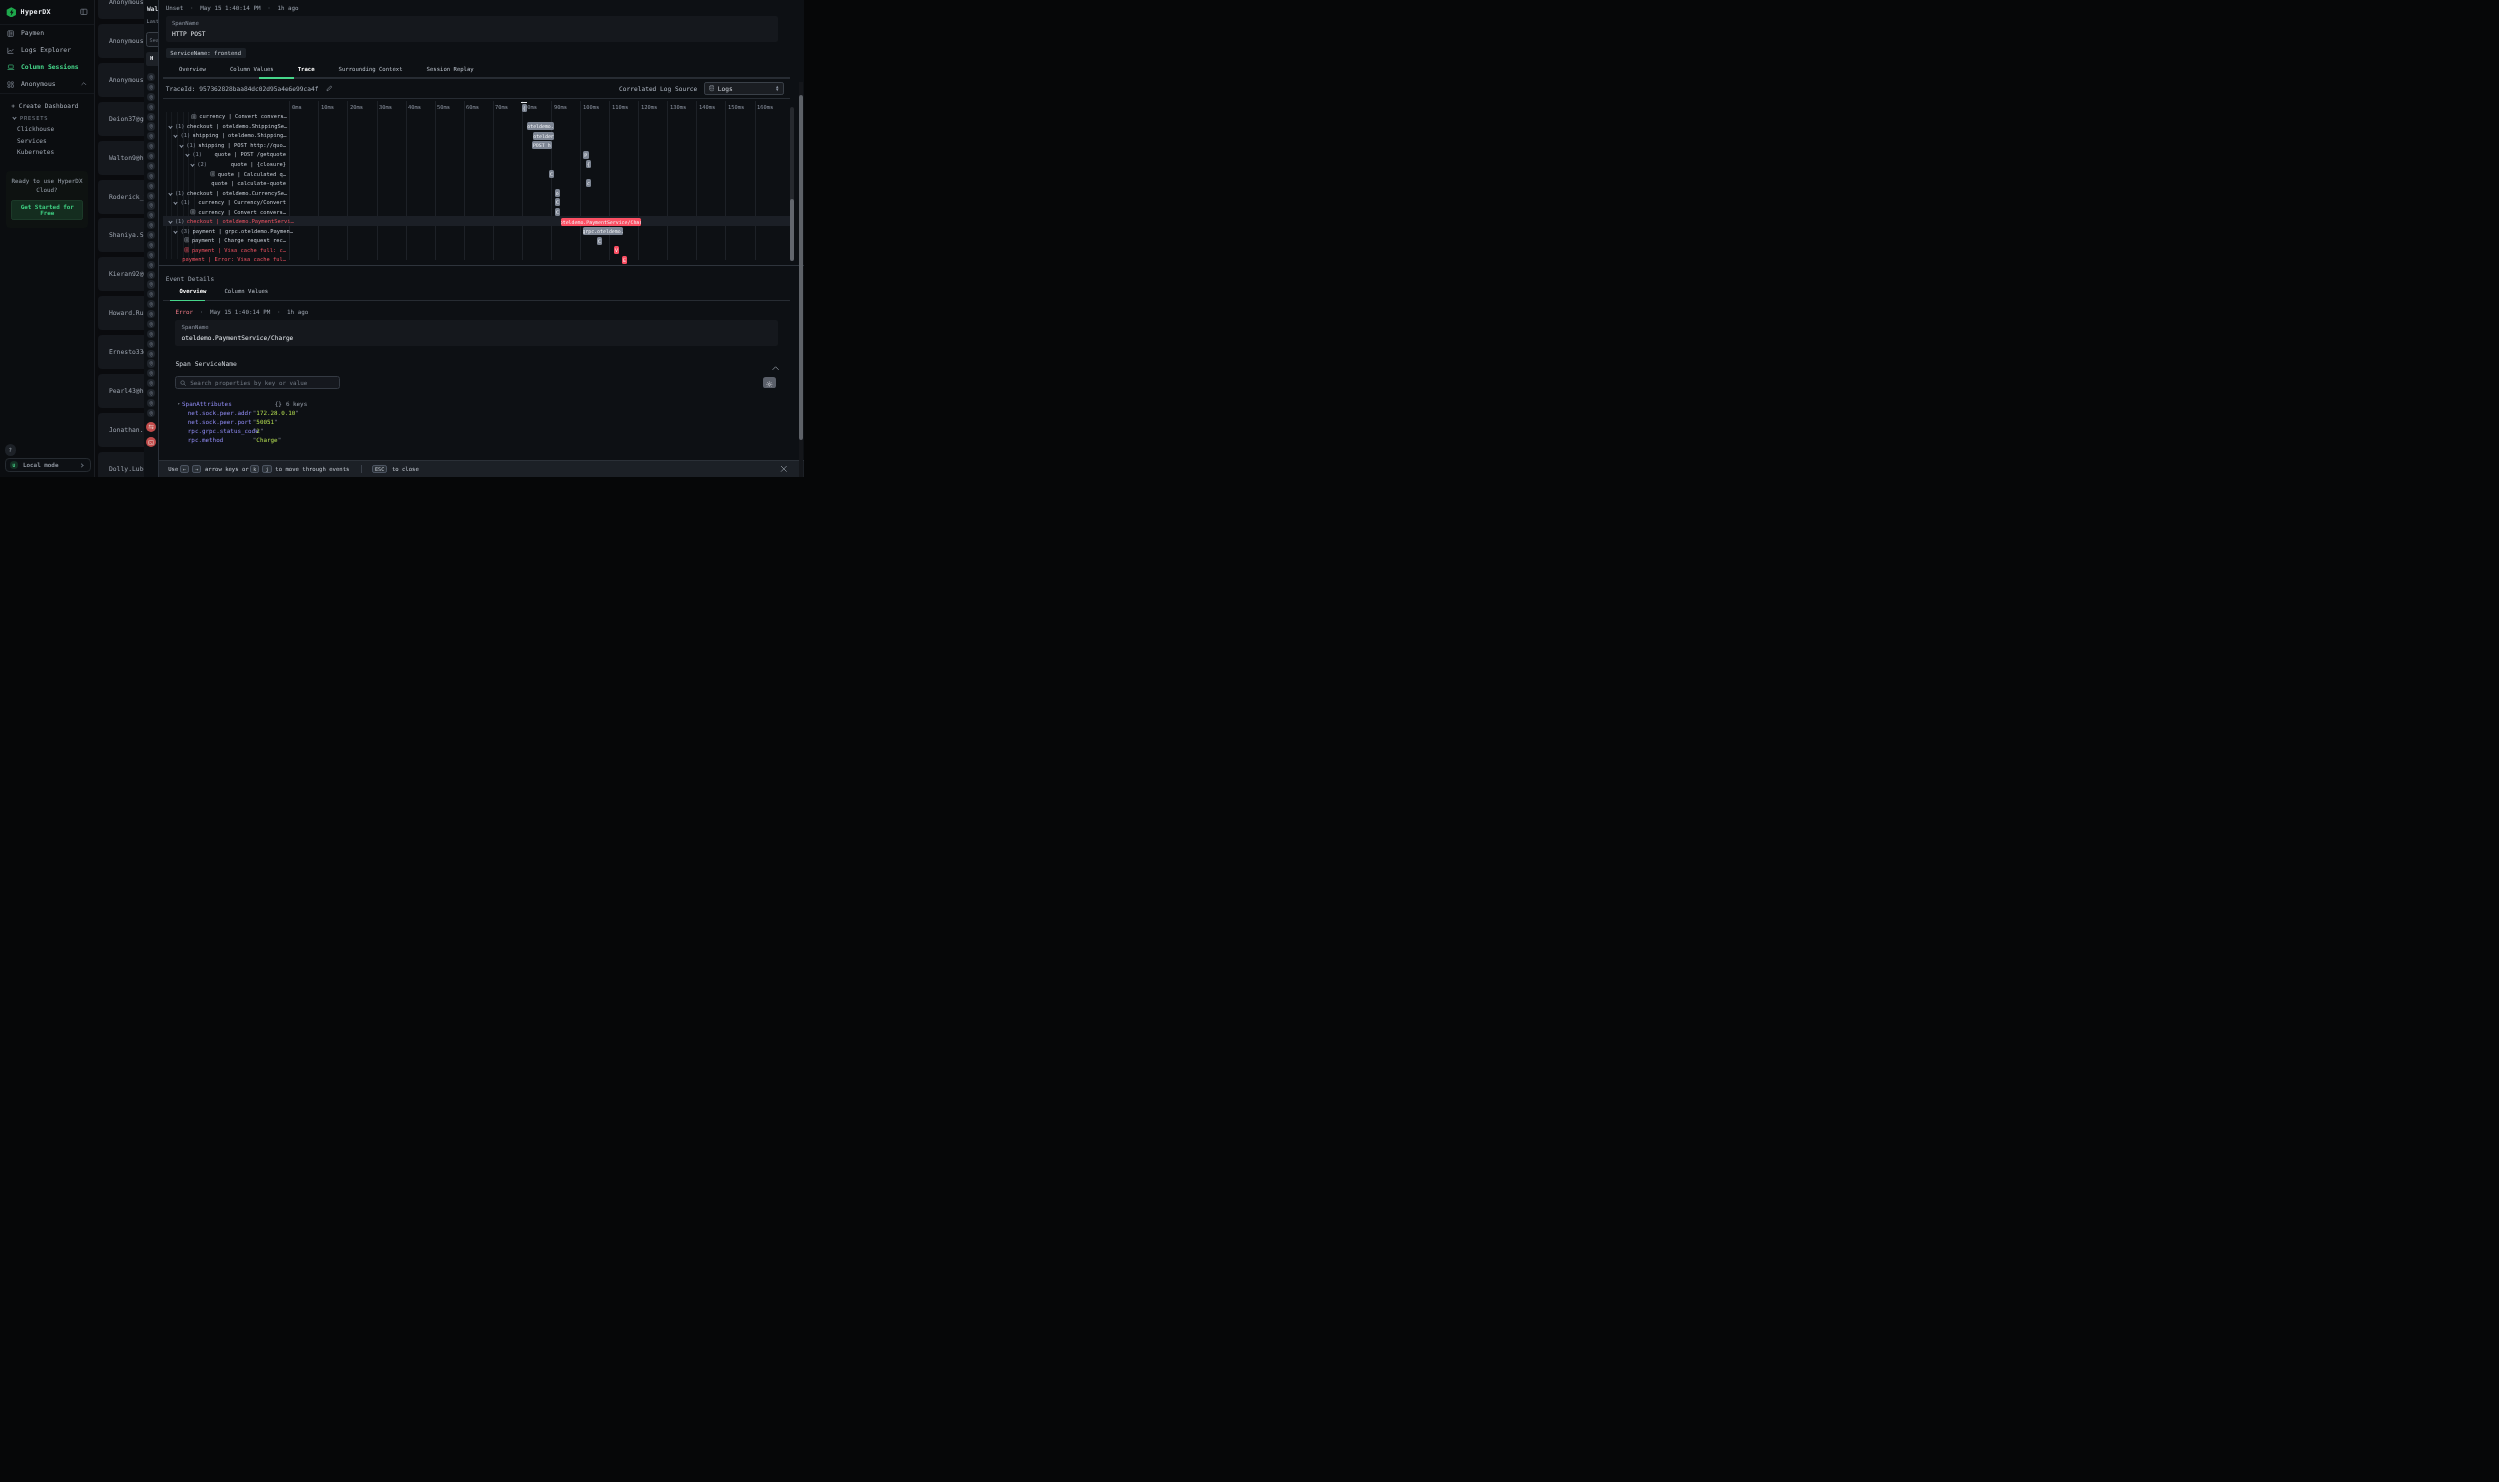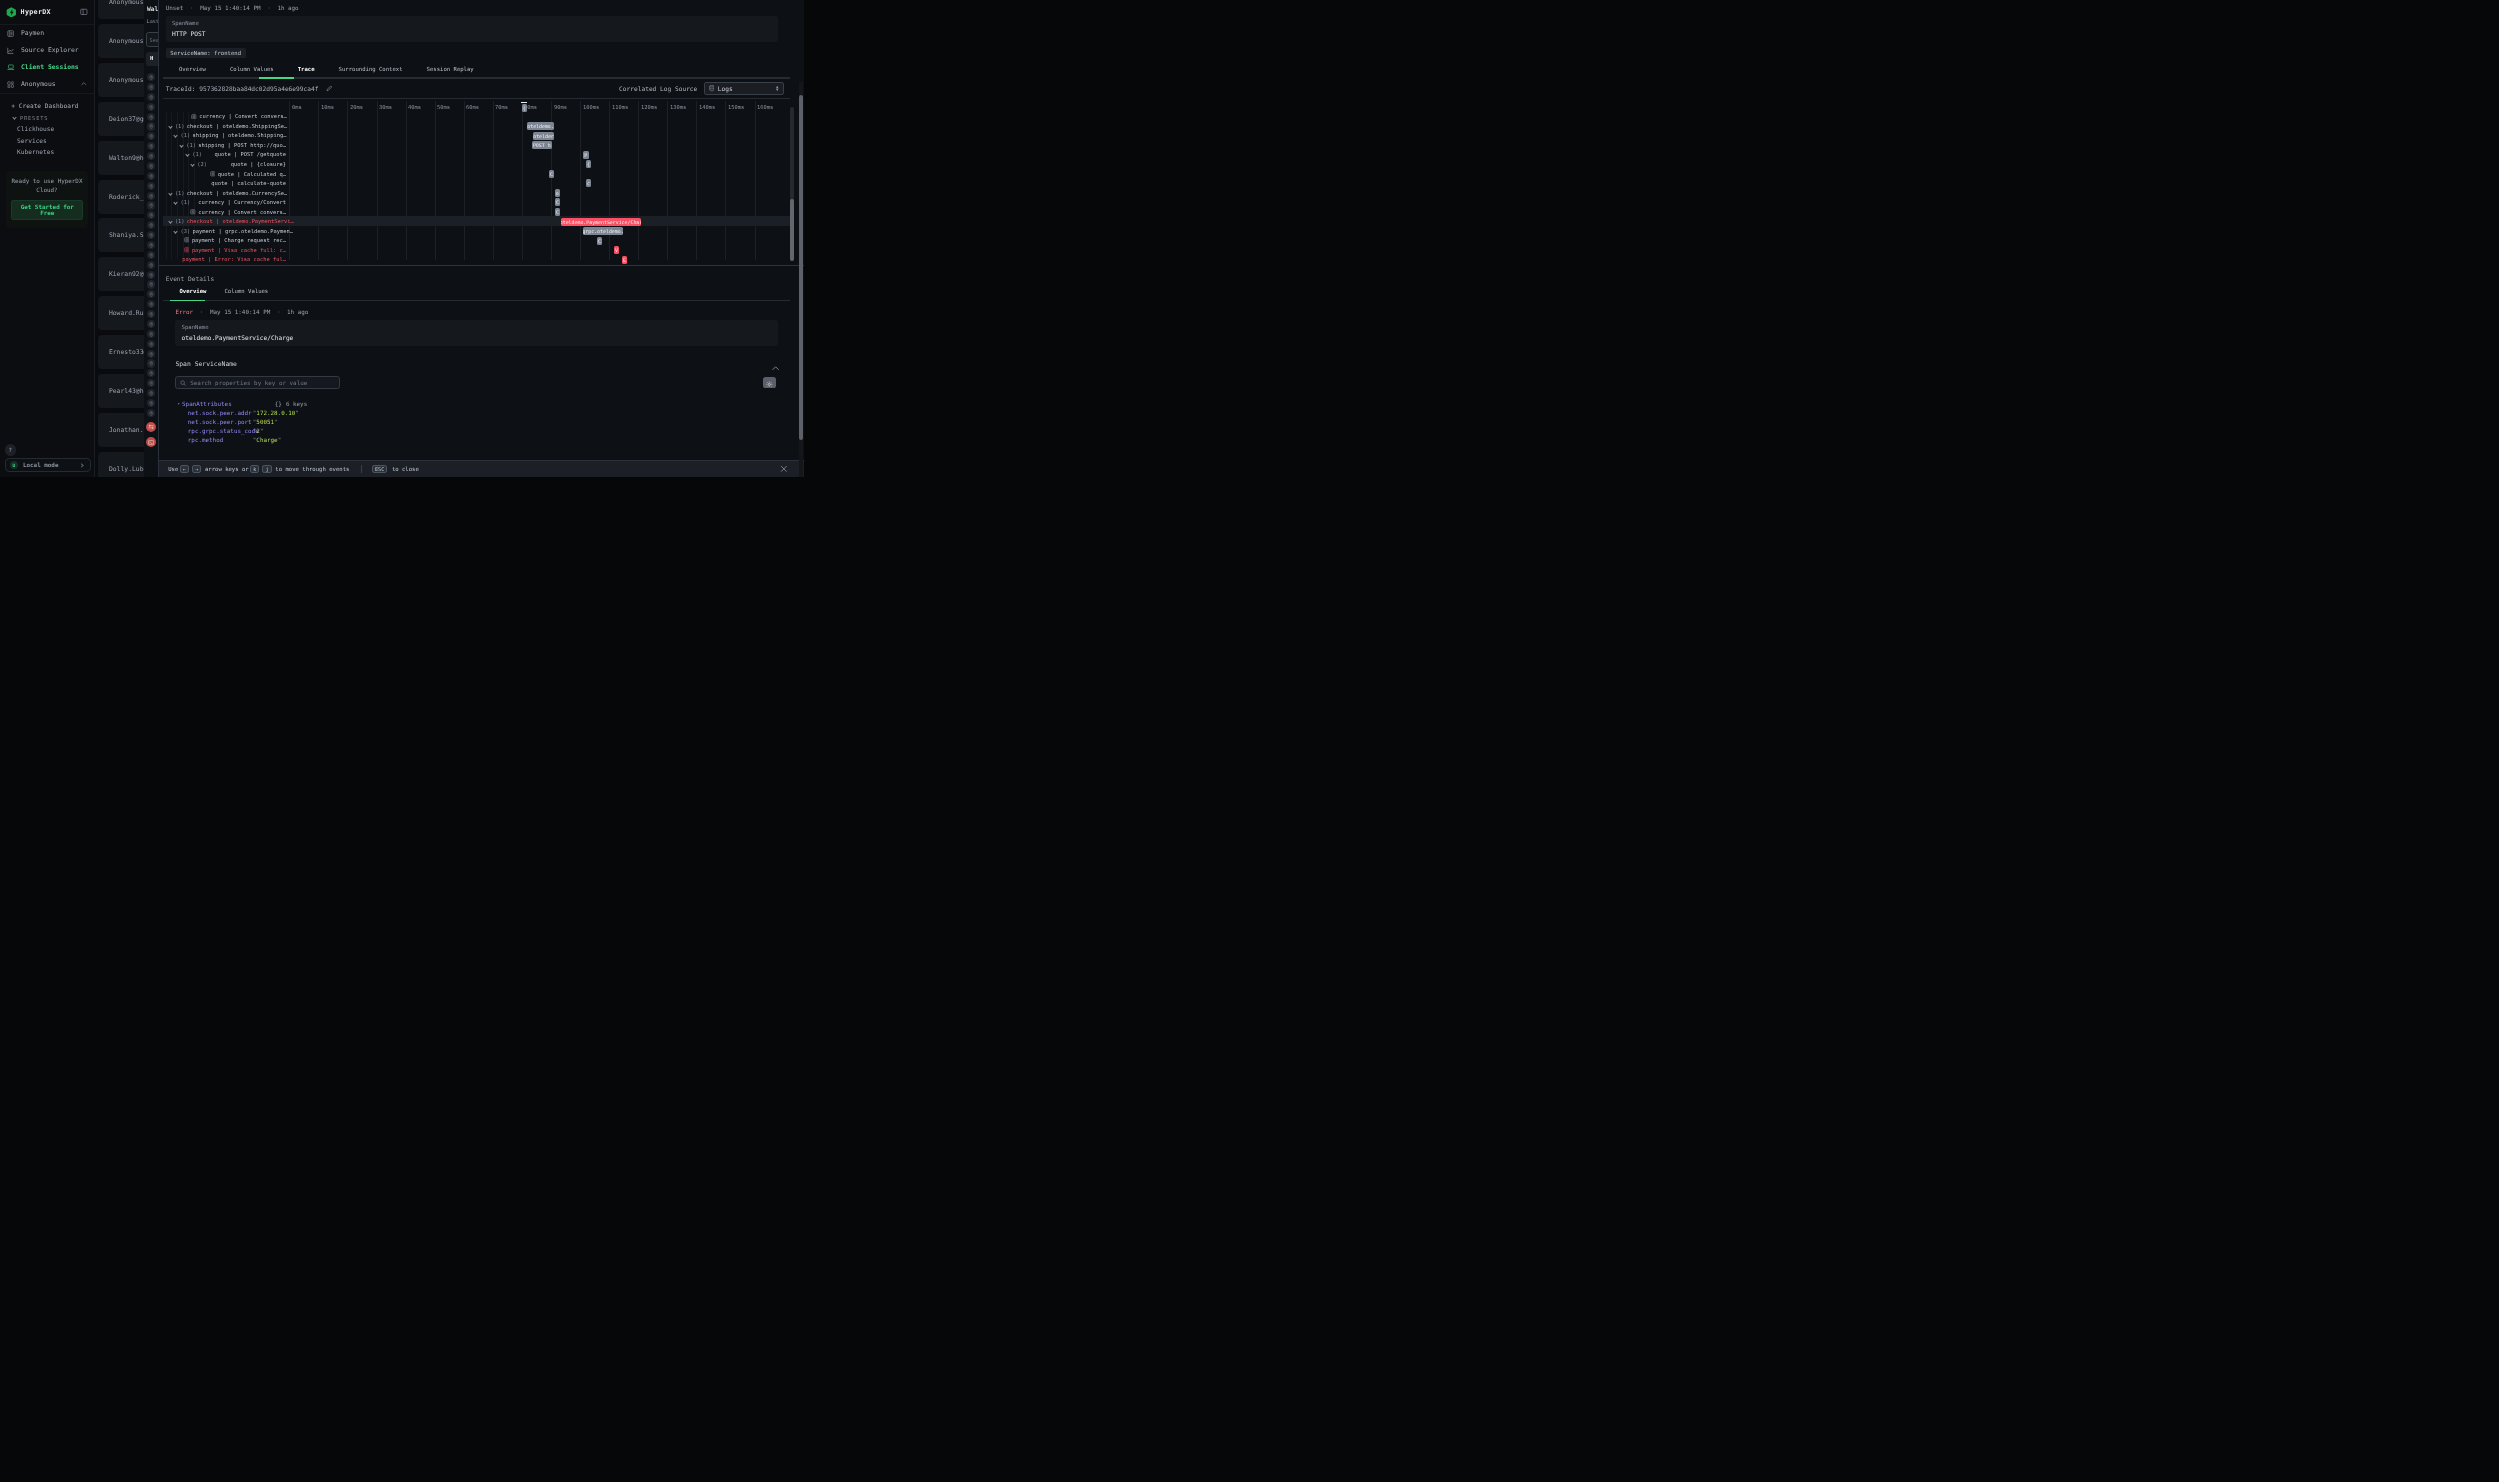--- a/index.html
+++ b/index.html
@@ -188,30 +188,30 @@
           </span>
           <span>Paymen</span>
         </div>
         <div class="nav-item">
           <span class="nicon">
             <svg width="7.2" height="7.2" viewBox="0 0 14 14" fill="none" stroke="currentColor" stroke-width="1.3">
               <path d="M1.5 1.5v11h11"></path>
               <path d="M2.5 10 6 6l2.5 2.5L12.5 4"></path>
             </svg>
           </span>
-          <span>Source Explorer</span>
+          <span>Logs Explorer</span>
         </div>
         <div class="nav-item active">
           <span class="nicon">
             <svg width="7.7" height="6.7" viewBox="0 0 16 13" fill="none" stroke="currentColor" stroke-width="1.2">
               <rect x="3" y="1.5" width="10" height="7" rx="1"></rect>
               <path d="M1 11h14"></path>
             </svg>
           </span>
-          <span>Client Sessions</span>
+          <span>Column Sessions</span>
         </div>
         <div class="nav-item">
           <span class="nicon">
             <svg width="7.2" height="7.2" viewBox="0 0 14 14" fill="none" stroke="currentColor" stroke-width="1.2">
               <rect x="1.5" y="1.5" width="4.5" height="6" rx="1"></rect>
               <rect x="8.5" y="1.5" width="4" height="3.5" rx="1"></rect>
               <rect x="8.5" y="7" width="4" height="5.5" rx="1"></rect>
               <rect x="1.5" y="9.5" width="4.5" height="3" rx="1"></rect>
             </svg>
           </span>

